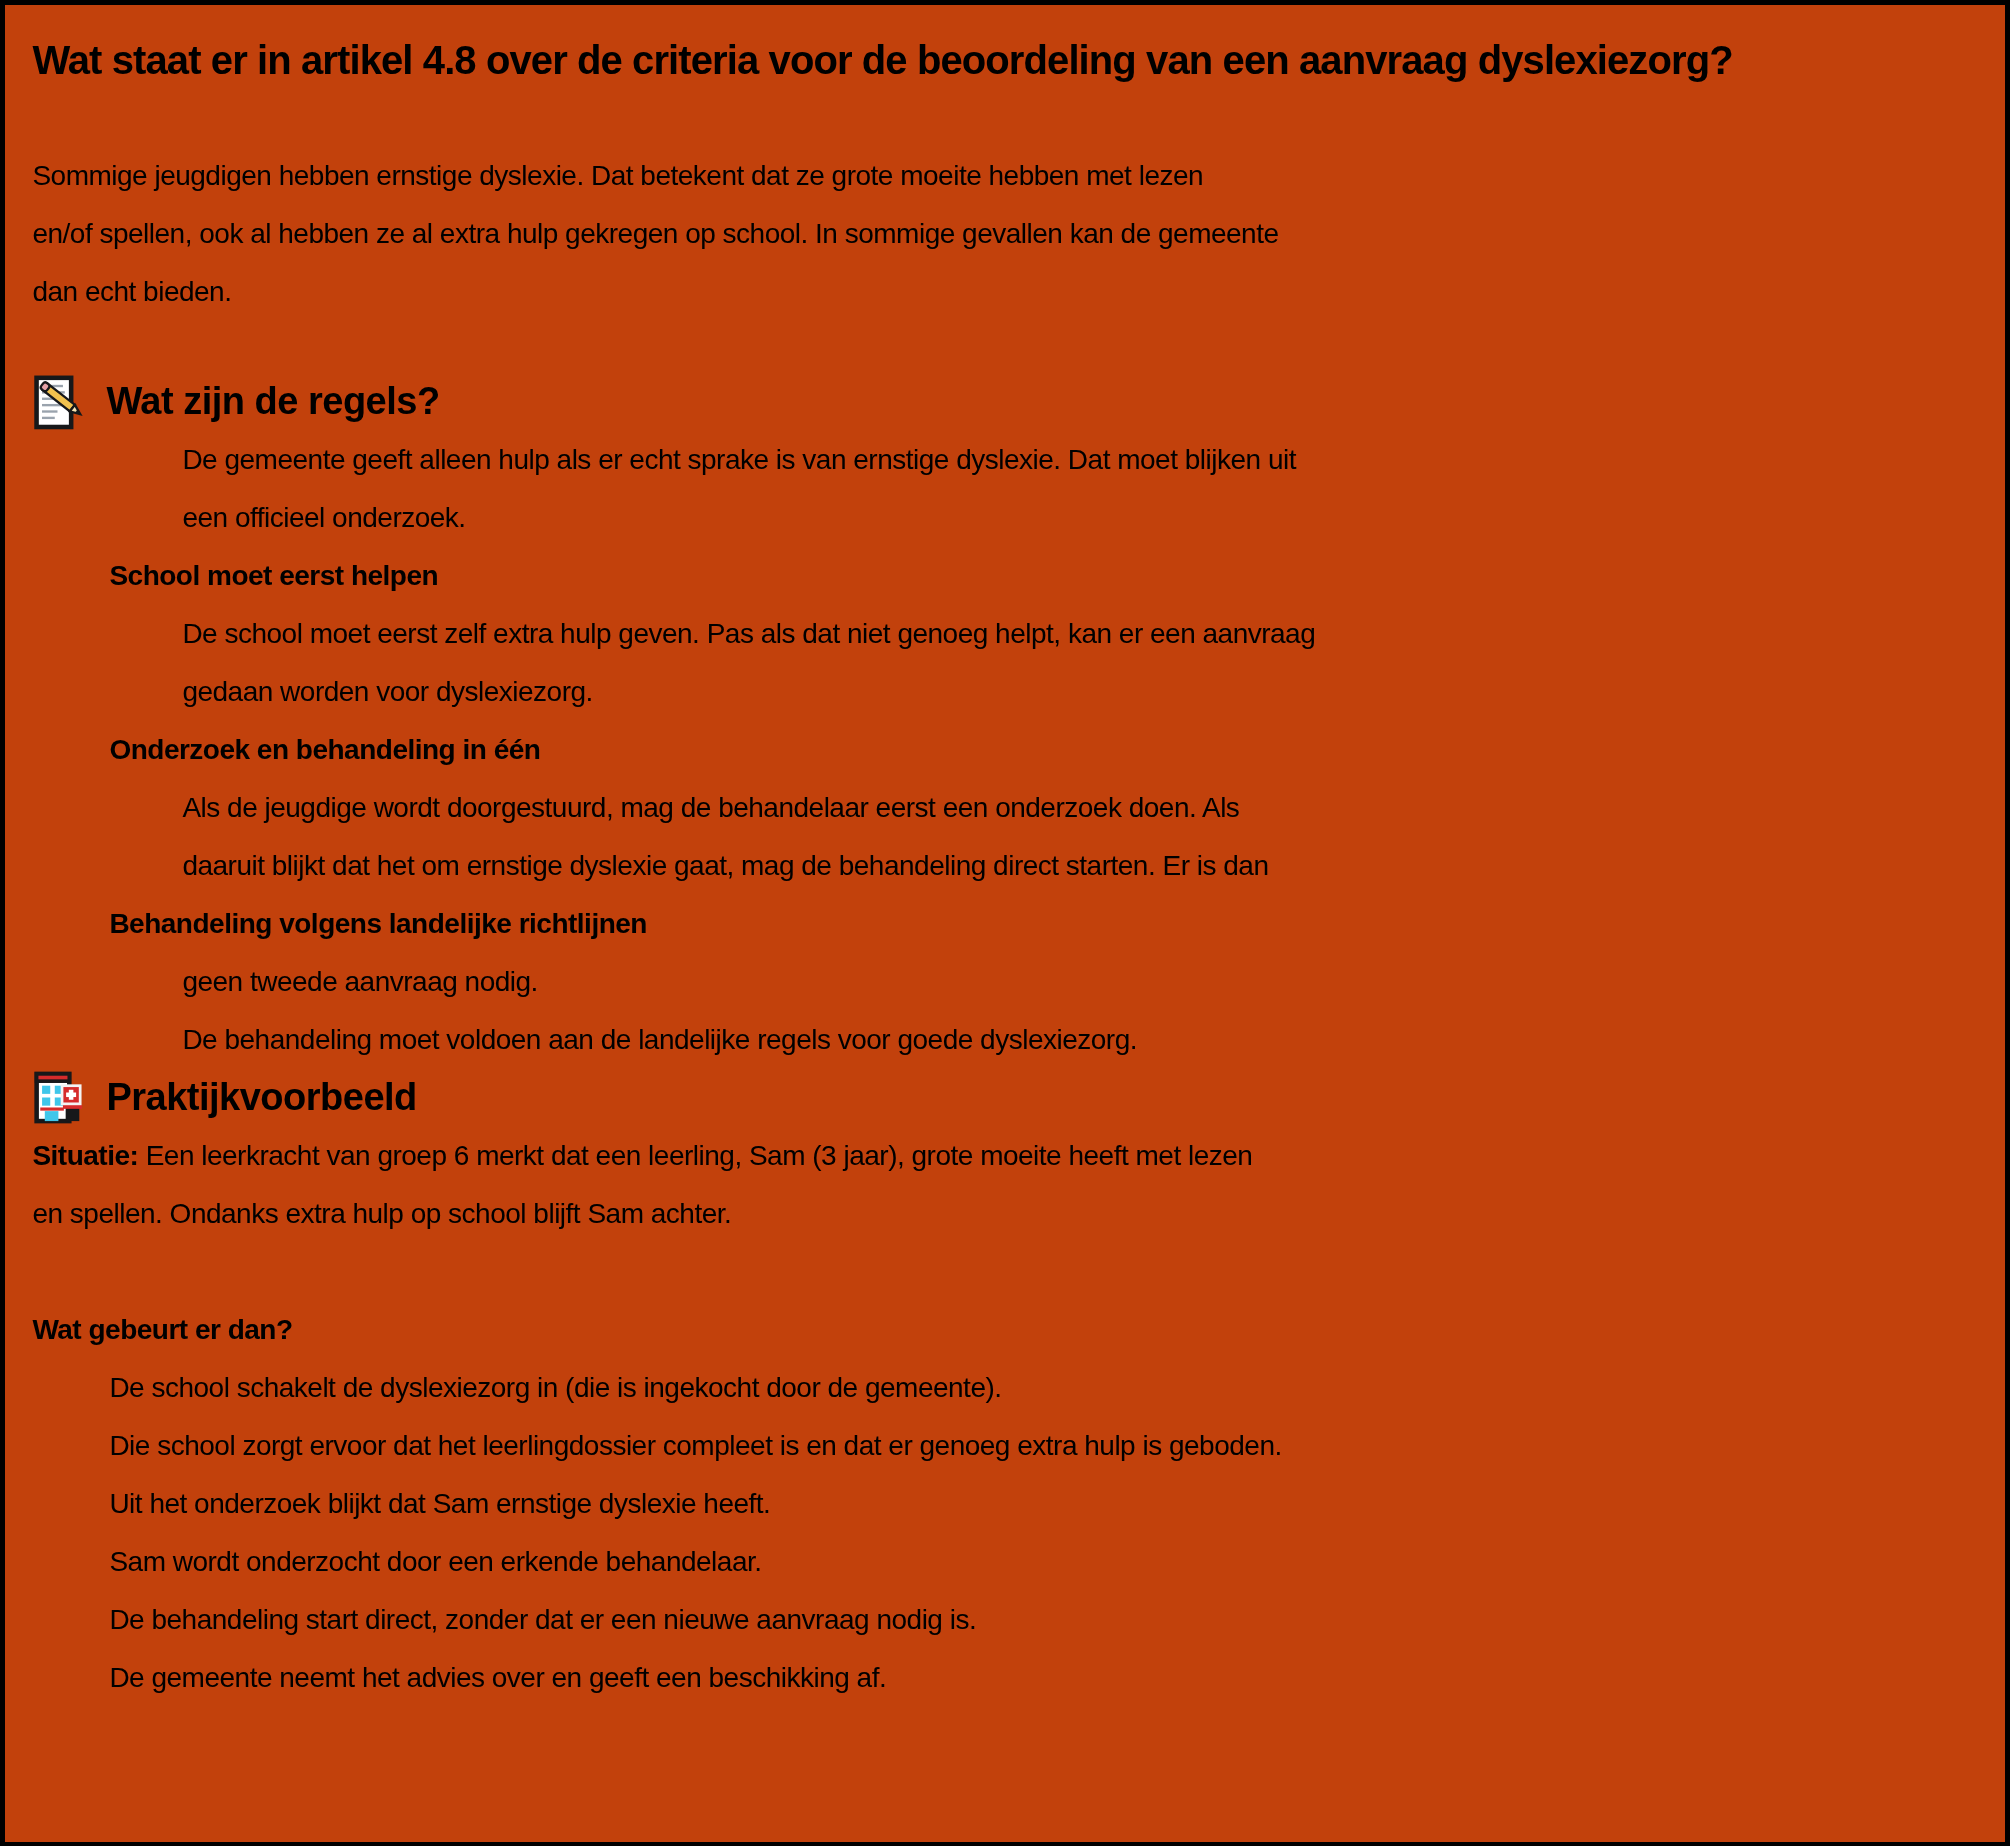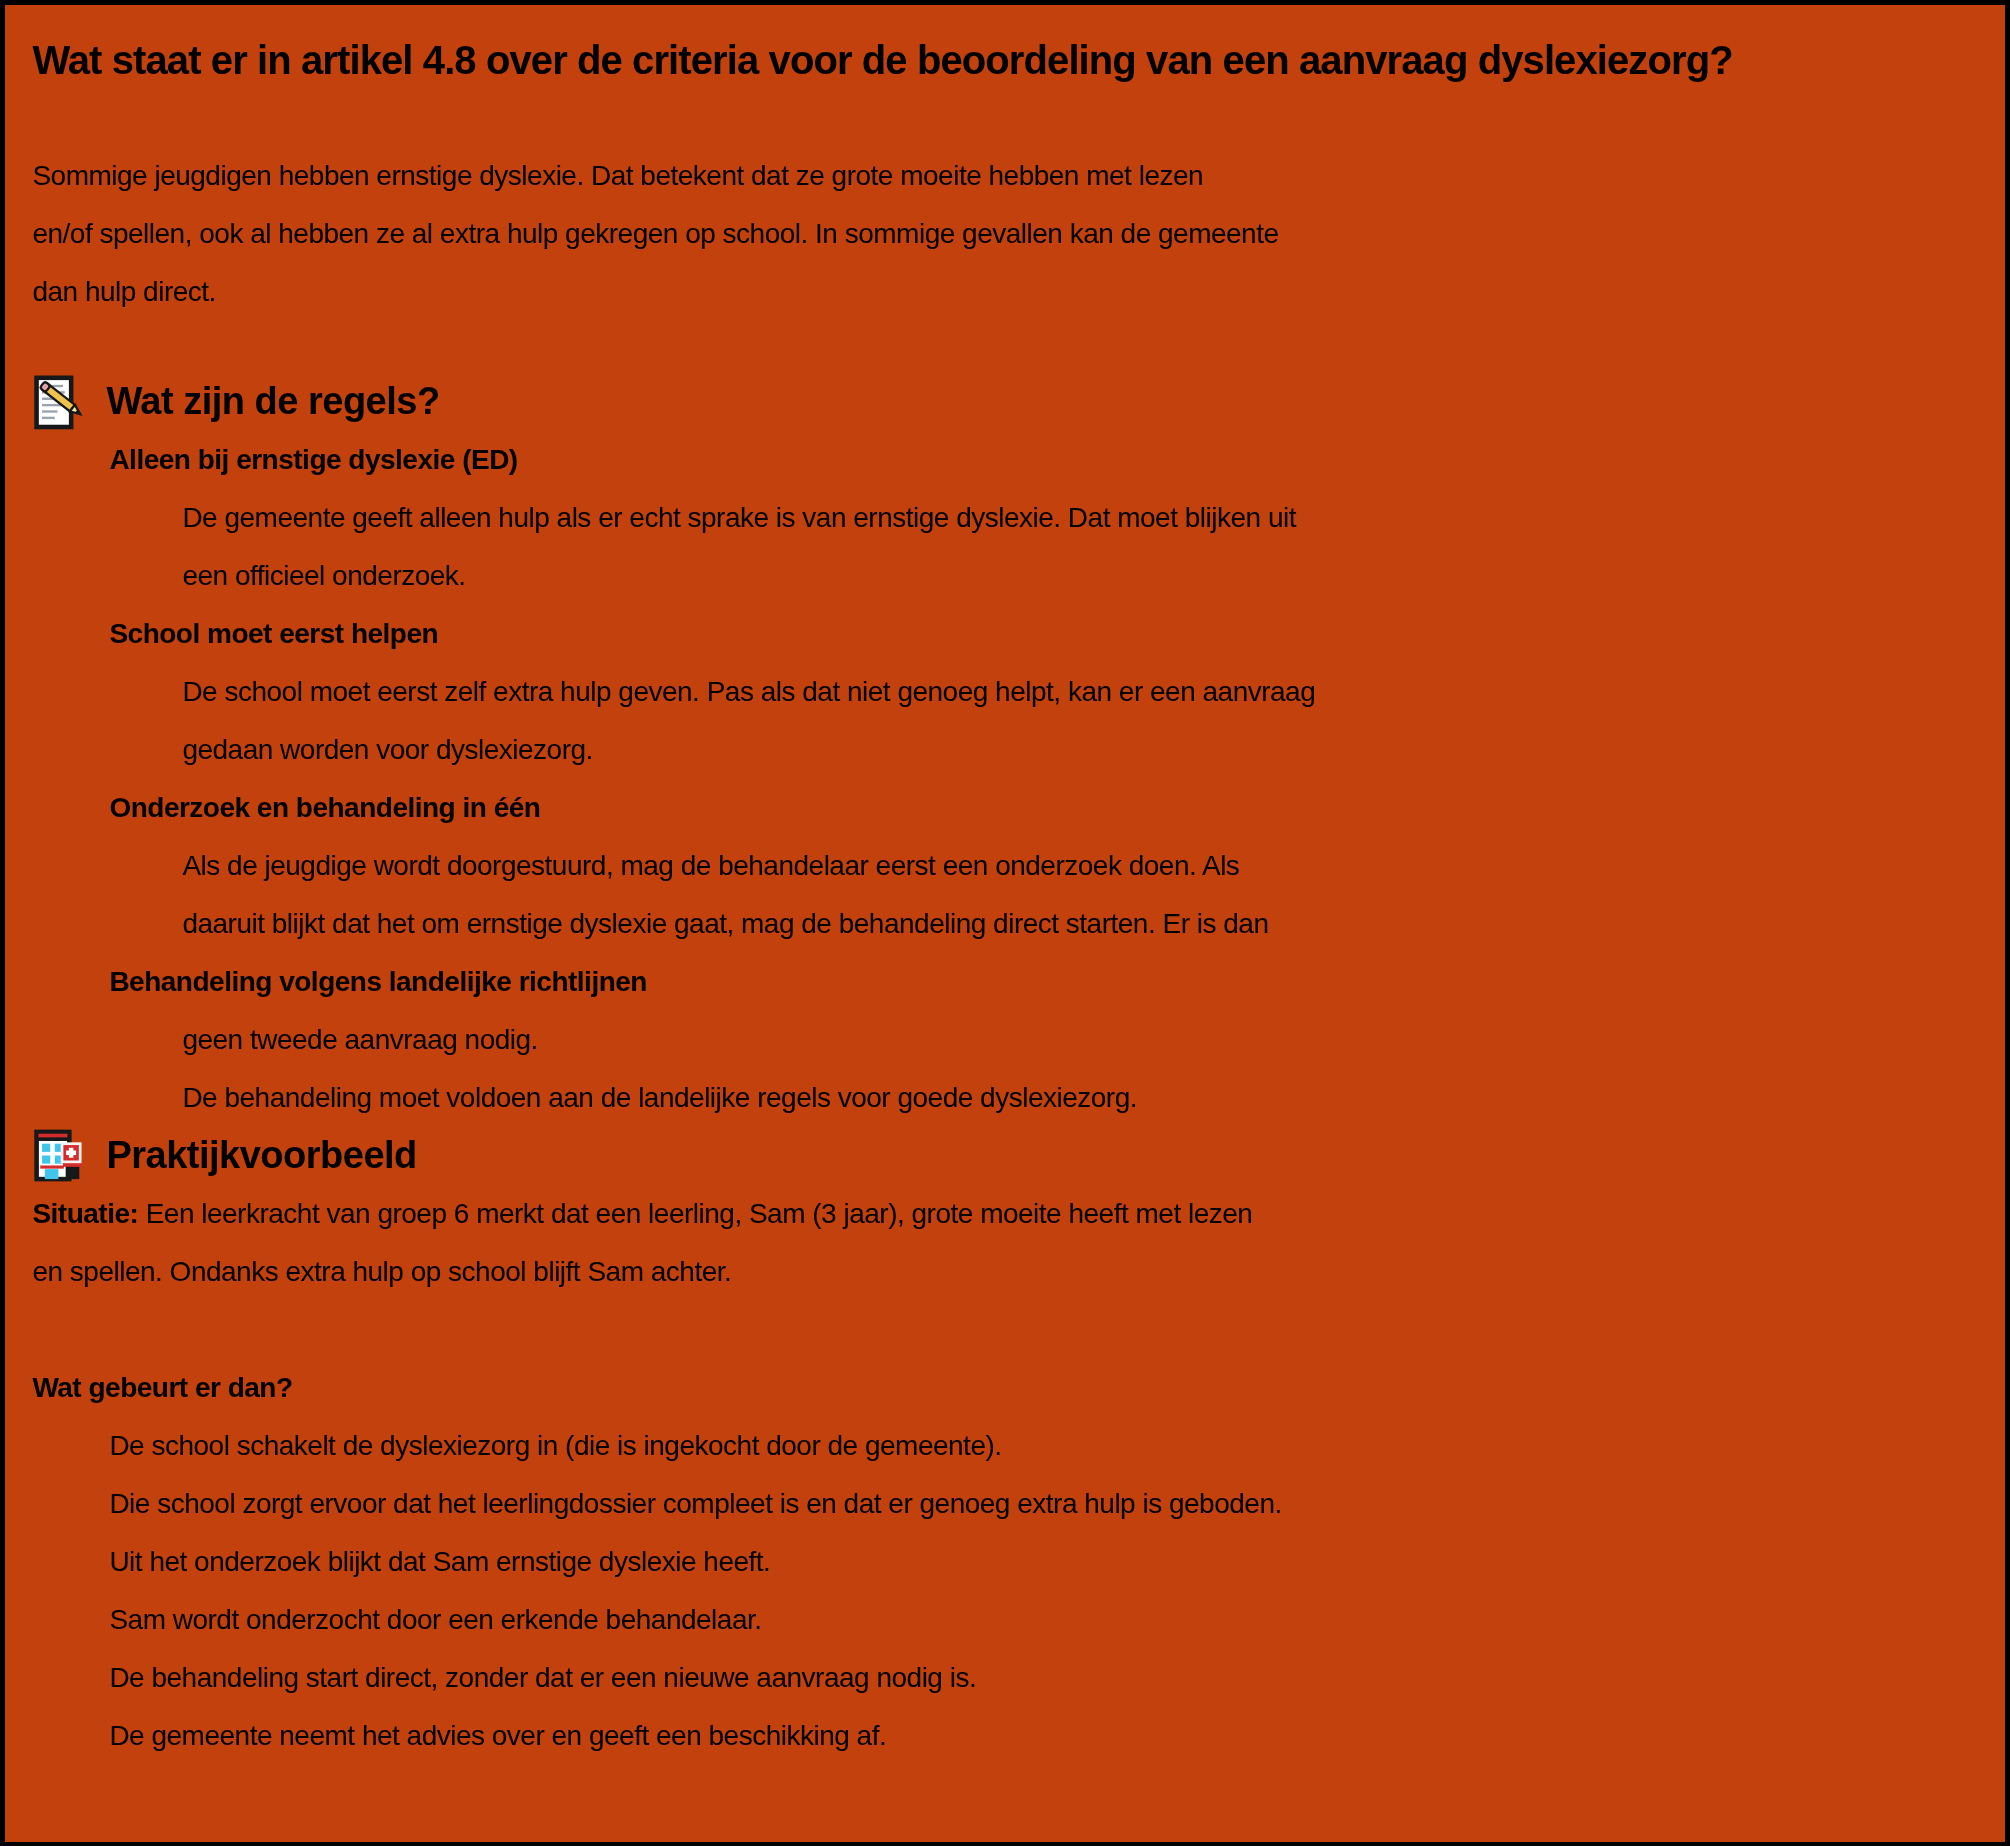--- a/index.html
+++ b/index.html
@@ -36,21 +36,21 @@
 </head>
 <body>
 
 <div class="page">
 
   <div class="title">Wat staat er in artikel 4.8 over de criteria voor de beoordeling van een aanvraag dyslexiezorg?</div>
 
   <div class="intro">
     <div class="line">Sommige jeugdigen hebben ernstige dyslexie. Dat betekent dat ze grote moeite hebben met lezen</div>
     <div class="line">en/of spellen, ook al hebben ze al extra hulp gekregen op school. In sommige gevallen kan de gemeente</div>
-    <div class="line">dan hulp direct.</div>
+    <div class="line">dan echt bieden.</div>
   </div>
 
   <div>
     <div class="section-heading-row">
       <span class="icon-box">
         <svg width="51" height="57" viewBox="0 0 56 62" aria-hidden="true">
           <rect x="5" y="5" width="38" height="54" fill="#ffffff" stroke="#17181a" stroke-width="5"></rect>
           <g stroke="#9aa3ad" stroke-width="2.6">
             <line x1="11" y1="14" x2="34" y2="14"></line>
             <line x1="11" y1="21" x2="36" y2="21"></line>
@@ -63,21 +63,20 @@
             <rect x="29" y="6" width="9" height="38" fill="#f2c24e" stroke="#17181a" stroke-width="2.5"></rect>
             <rect x="29" y="2" width="9" height="8" rx="3" fill="#e5a1a6" stroke="#17181a" stroke-width="2.5"></rect>
             <path d="M29 44 L38 44 L33.5 55 Z" fill="#f7e3b0" stroke="#17181a" stroke-width="2.5"></path>
             <path d="M31.5 49.5 L36 49.5 L33.5 55 Z" fill="#17181a"></path>
           </g>
         </svg>
       </span>
       <span class="heading-text">Wat zijn de regels?</span>
     </div>
 
-    <div class="line rule-title">Alleen bij ernstige dyslexie (ED)</div>
     <div class="line rule-text">De gemeente geeft alleen hulp als er echt sprake is van ernstige dyslexie. Dat moet blijken uit</div>
     <div class="line rule-text">een officieel onderzoek.</div>
 
     <div class="line rule-title">School moet eerst helpen</div>
     <div class="line rule-text">De school moet eerst zelf extra hulp geven. Pas als dat niet genoeg helpt, kan er een aanvraag</div>
     <div class="line rule-text">gedaan worden voor dyslexiezorg.</div>
 
     <div class="line rule-title">Onderzoek en behandeling in één</div>
     <div class="line rule-text">Als de jeugdige wordt doorgestuurd, mag de behandelaar eerst een onderzoek doen. Als</div>
     <div class="line rule-text">daaruit blijkt dat het om ernstige dyslexie gaat, mag de behandeling direct starten. Er is dan</div>

